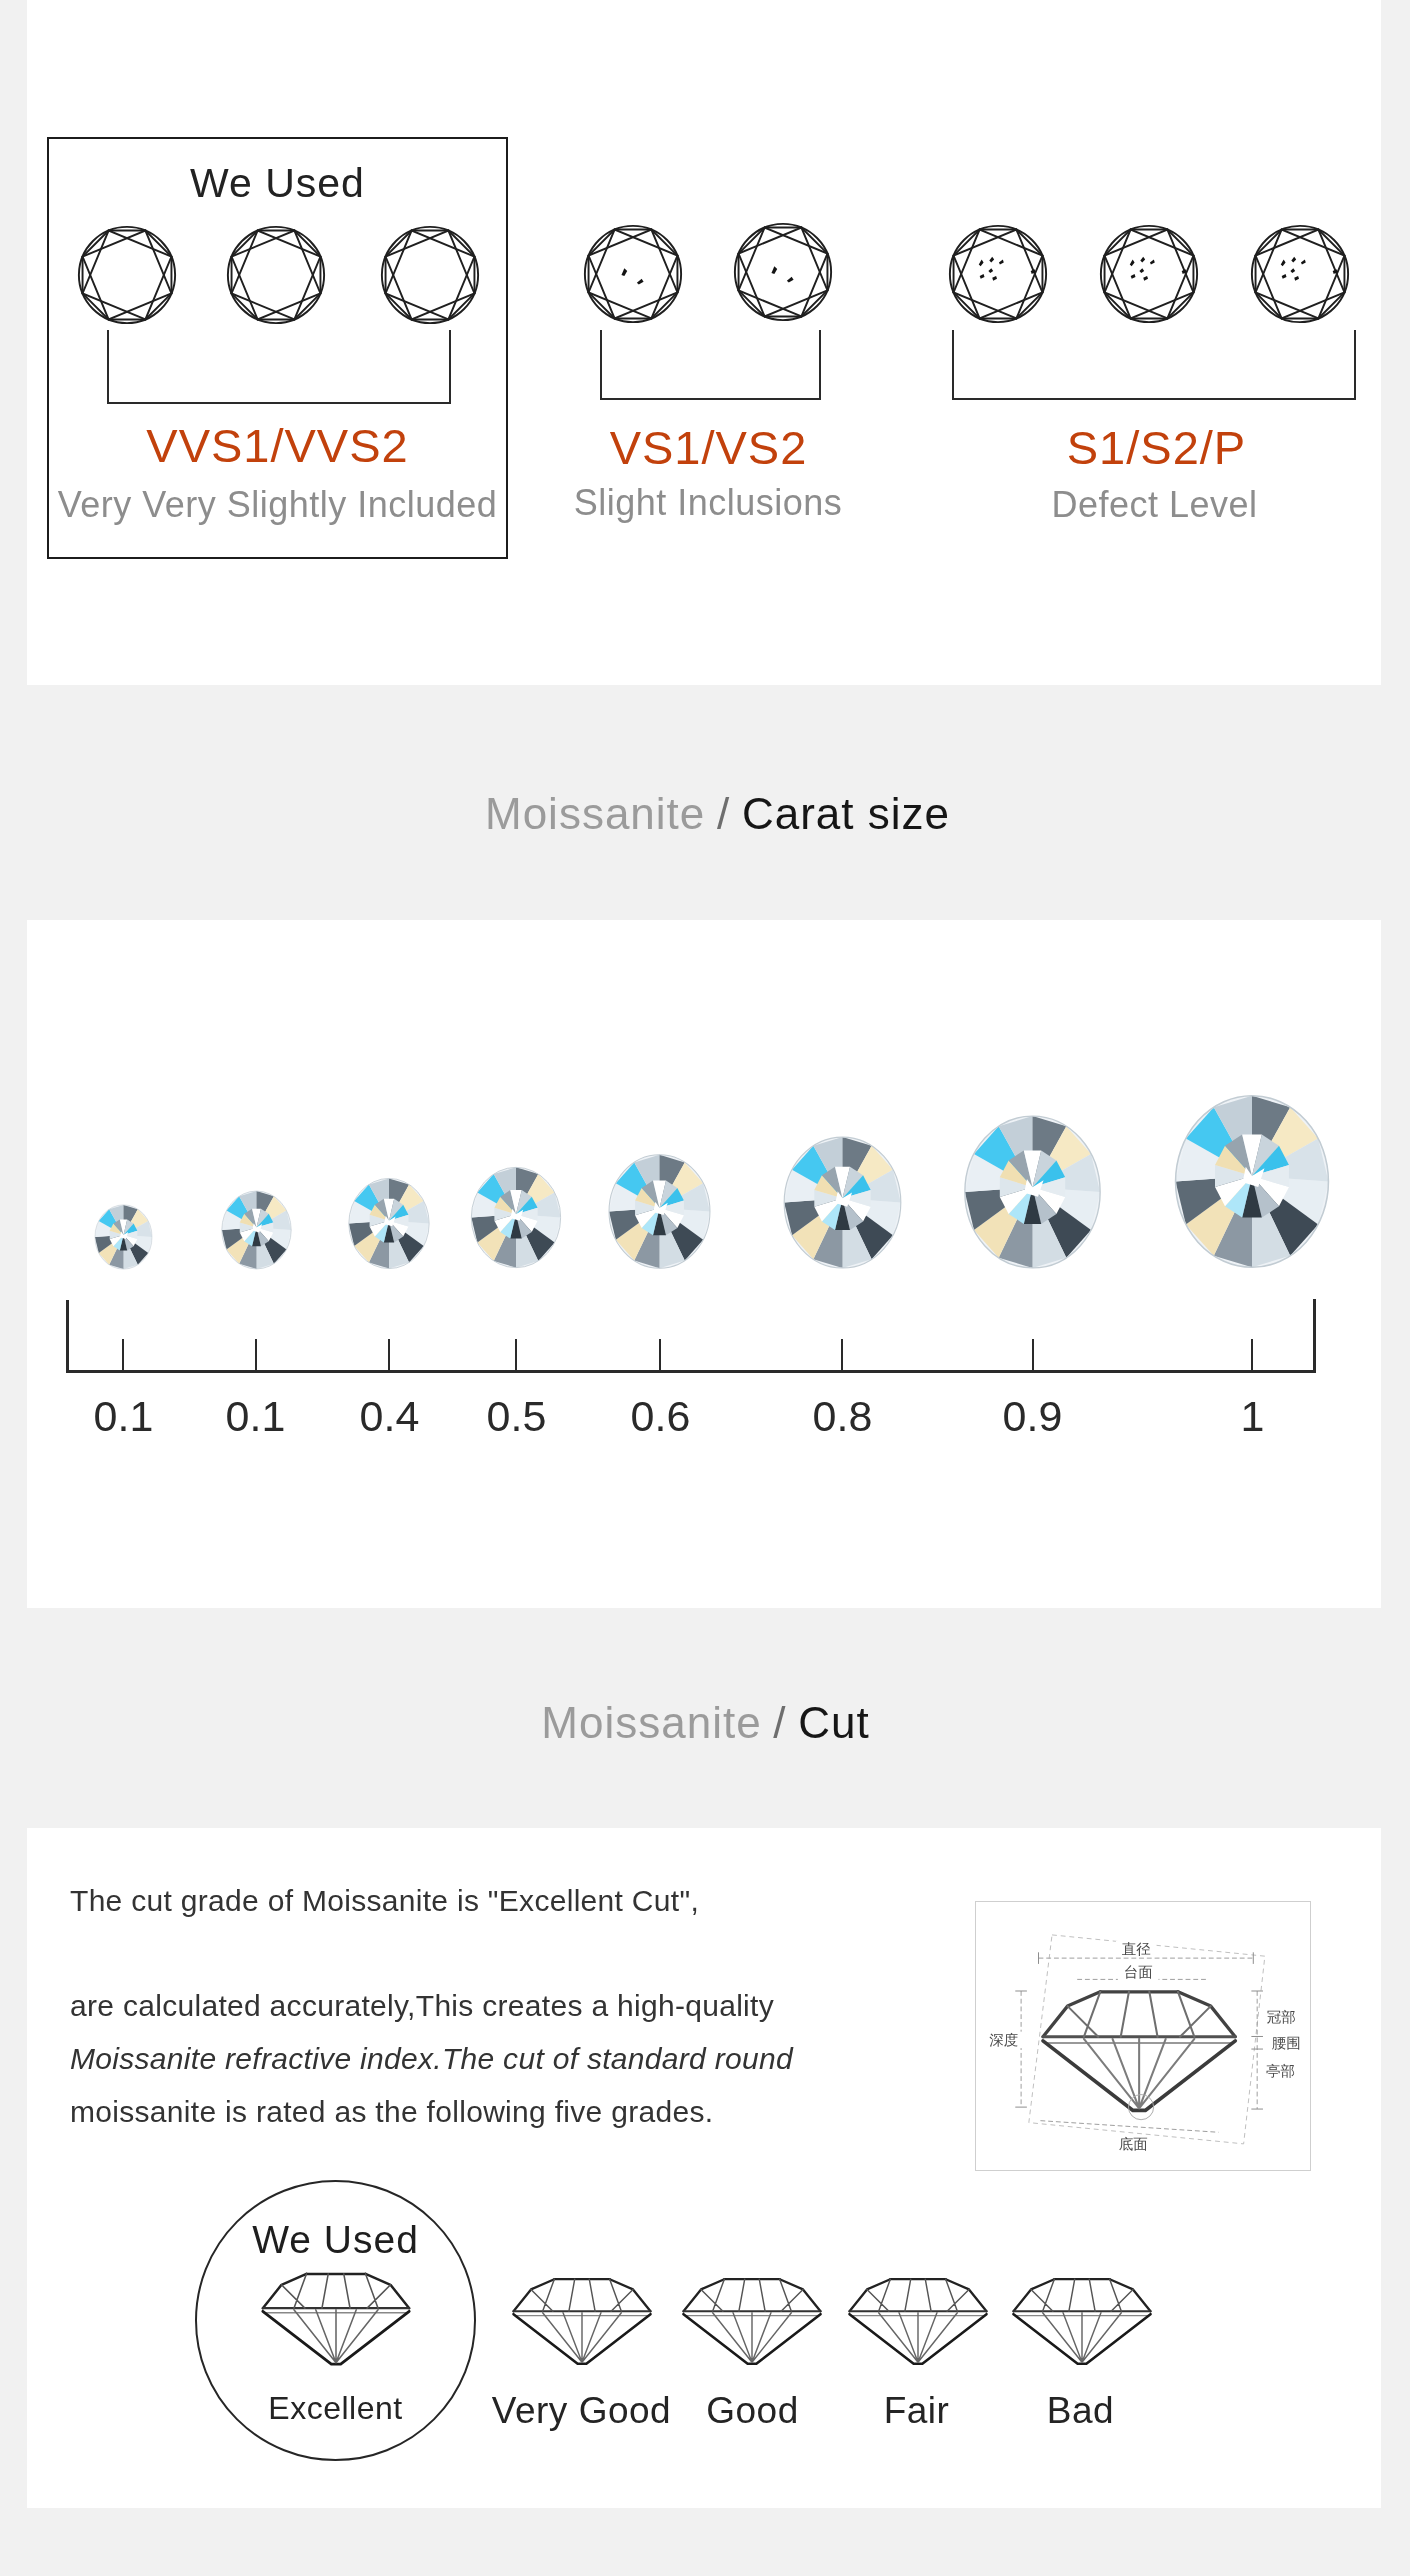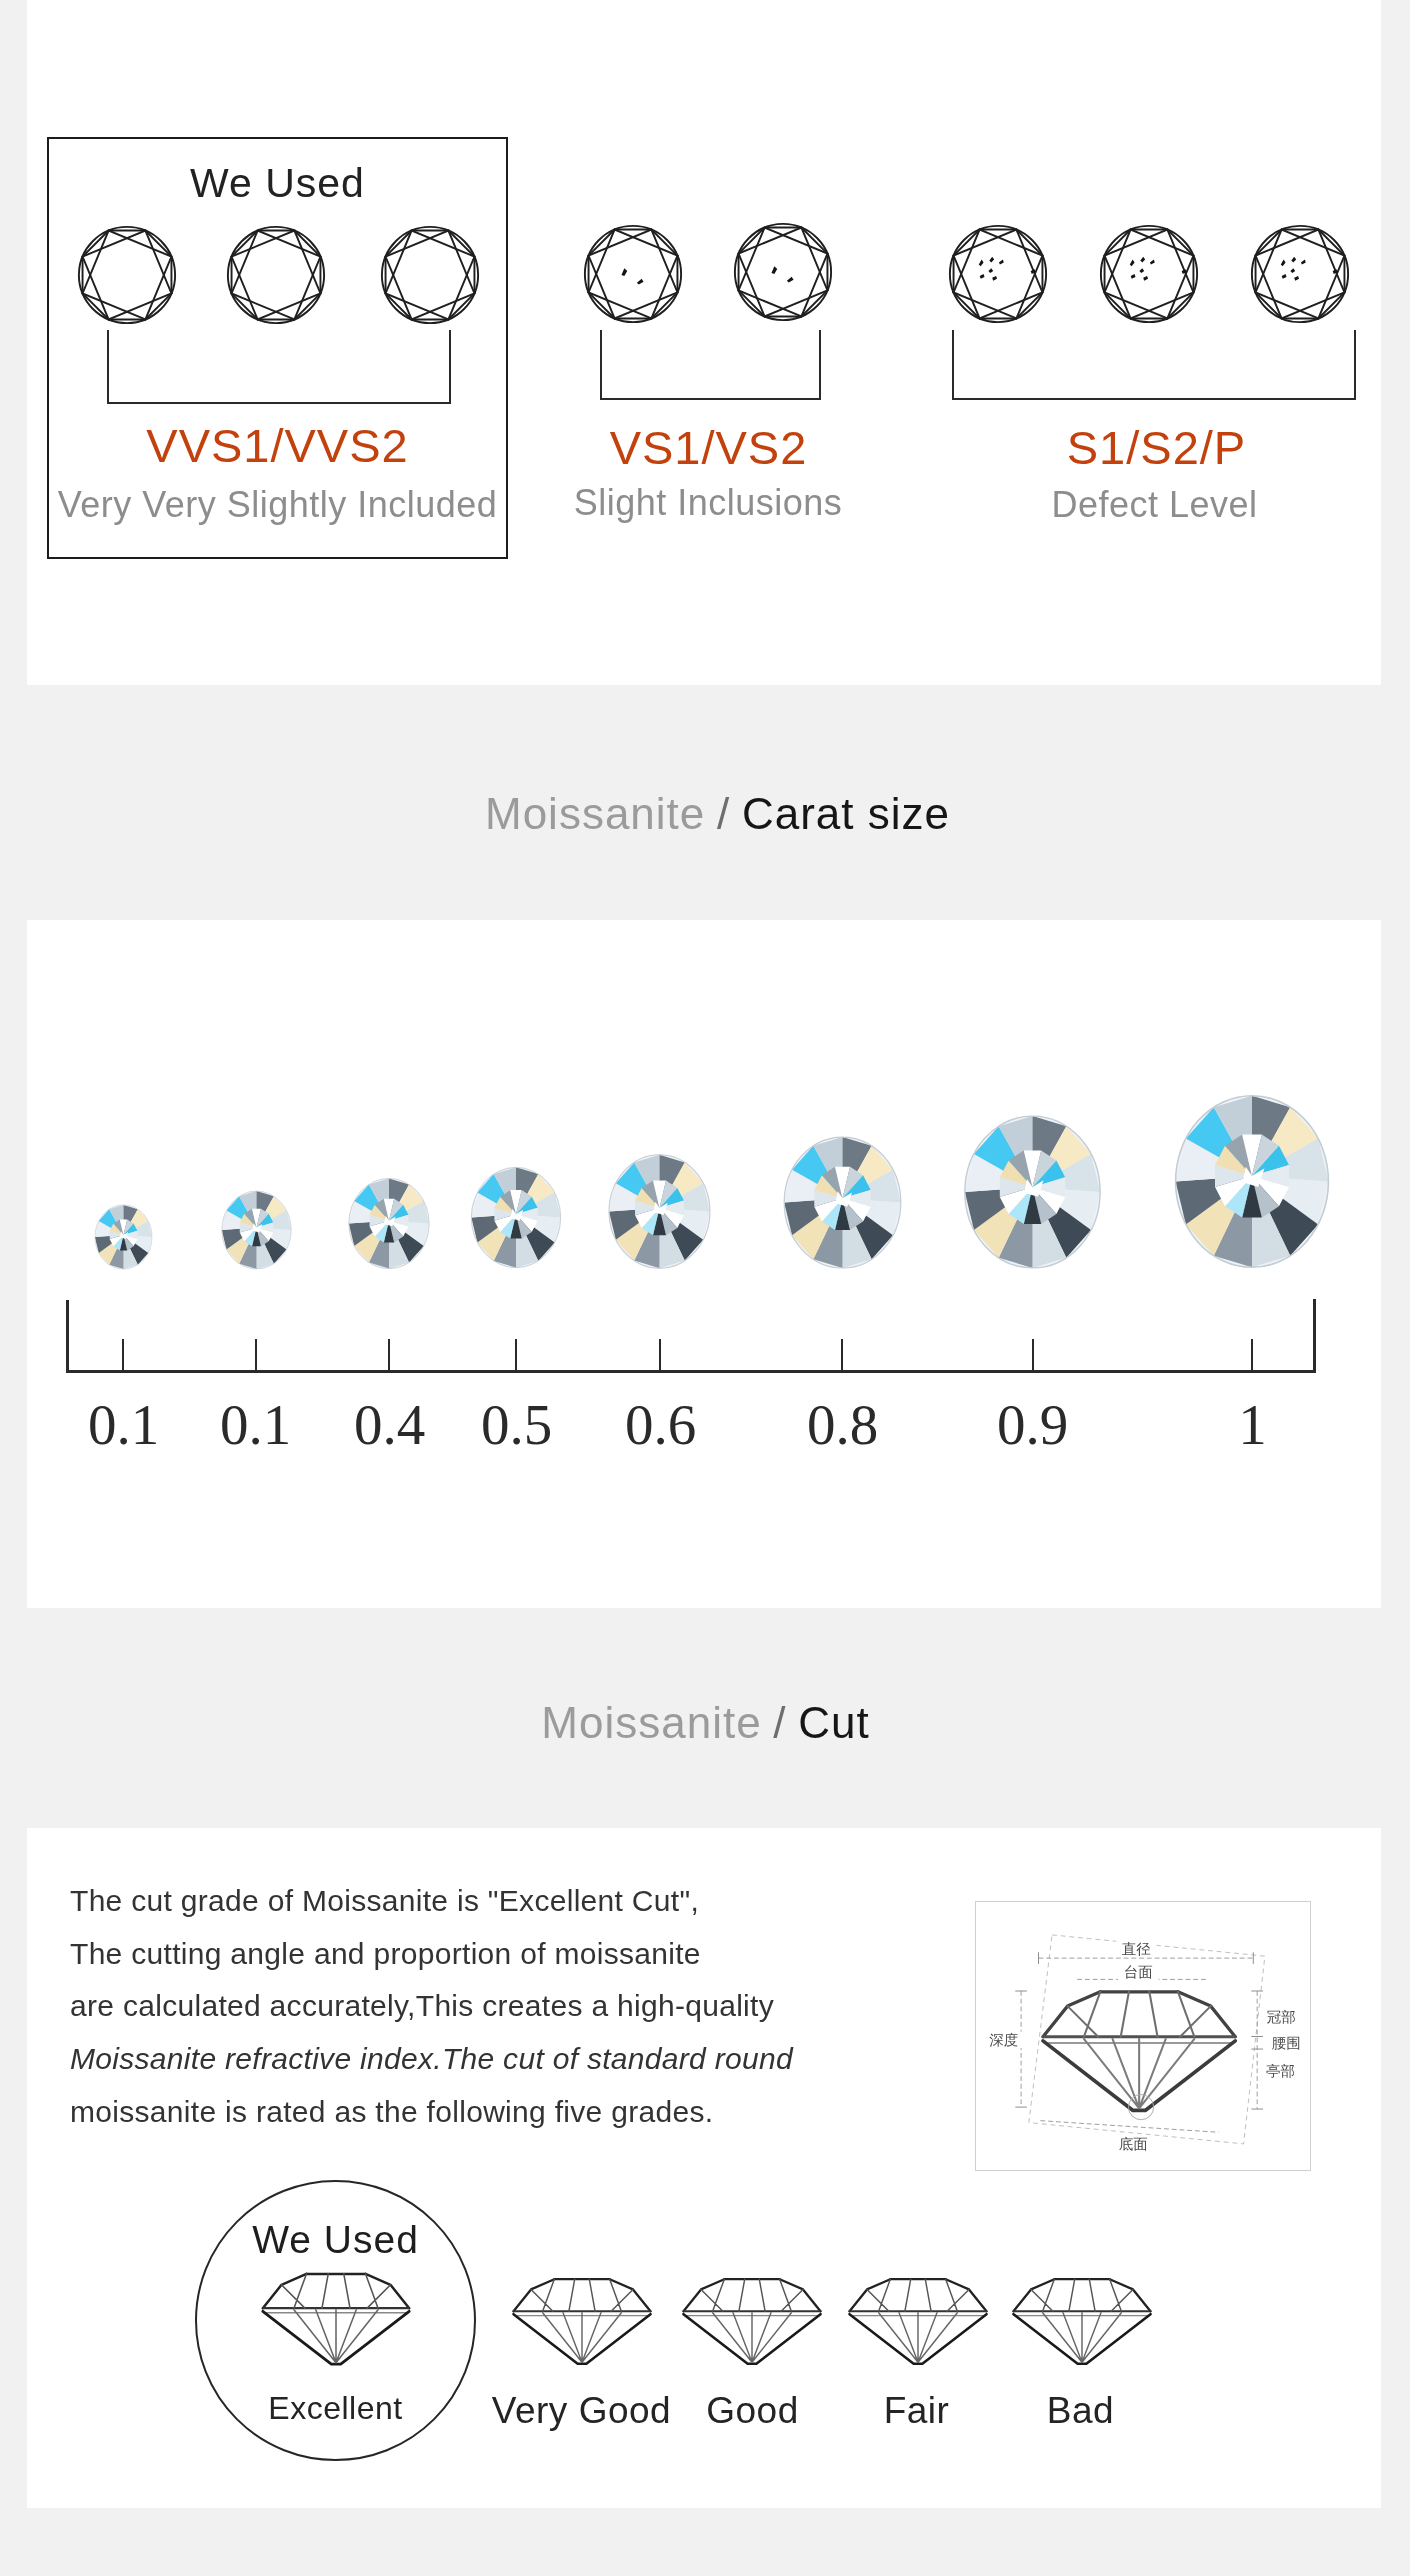--- a/index.html
+++ b/index.html
@@ -12,21 +12,21 @@
   .grade{font-size:47px;letter-spacing:1px;color:#c2410c;}
   .gradedesc{font-size:36px;letter-spacing:0.5px;color:#8d8d8d;}
   .bracket{border-left:2.9px solid #2a2a2a;border-right:2.9px solid #2a2a2a;border-bottom:2.9px solid #2a2a2a;}
   .claritybox{border:2.9px solid #1c1c1c;background:#fff;box-sizing:border-box;}
   .heading{width:1411px;text-align:center;font-size:44px;letter-spacing:1px;}
   .heading .hgray{color:#9b9b9b;}
   .heading .hsep{color:#6e6e6e;margin:0 11.7px;}
   .heading .hdark{color:#161616;}
   .tick{position:absolute;background:#2a2a2a;}
   .scale-label{position:absolute;width:137px;text-align:center;
-               font-family:Liberation Serif, serif;font-size:57px;color:#2a2a2a;}
+               font-family:Liberation Sans, sans-serif;font-size:43px;color:#2a2a2a;}
   .para-line{position:absolute;left:70px;width:879px;font-size:30px;letter-spacing:0.3px;color:#333;}
   .diagram-box{position:absolute;border:1px solid #cfcfcf;background:#fff;box-sizing:border-box;}
   .badge-circle{position:absolute;border:2.9px solid #262626;border-radius:50%;box-sizing:border-box;background:#fff;}
   .cut-label{position:absolute;width:215px;text-align:center;font-size:37px;letter-spacing:0.5px;color:#242424;}
   .badge-text{position:absolute;width:215px;text-align:center;font-size:39px;letter-spacing:1px;color:#1e1e1e;}
   svg{display:block;}
 </style>
 </head>
 <body>
 
@@ -204,21 +204,20 @@
   <span class="scale-label" style="left:964px;top:1392px;">0.9</span>
   <span class="scale-label" style="left:1184px;top:1392px;">1</span>
 
   <div class="abs heading" style="left:0;top:1698px;">
     <span class="hgray">Moissanite</span><span class="hsep">/</span><span class="hdark">Cut</span>
   </div>
 
   <div class="panel" style="left:27px;top:1828px;width:1354px;height:680px;"></div>
 
   <div class="para-line" style="top:1884px;">The cut grade of Moissanite is "Excellent Cut",</div>
-  <div class="para-line" style="top:1937px;">The cutting angle and proportion of moissanite</div>
   <div class="para-line" style="top:1989px;">are calculated accurately,This creates a high-quality</div>
   <div class="para-line" style="top:2042px;font-style:italic;">Moissanite refractive index.The cut of standard round</div>
   <div class="para-line" style="top:2095px;">moissanite is rated as the following five grades.</div>
 
   <div class="diagram-box" style="left:975px;top:1901px;width:336px;height:270px;">
     <svg viewBox="0 0 344 277" style="width:100%;height:100%;">
       <polygon points="78,34 298,56 276,250 54,228" fill="none" stroke="#bdbdbd" stroke-width="1" stroke-dasharray="5,4"></polygon>
       <use href="#gem-side" x="62" y="78" width="212" height="148" opacity="0.85"></use>
       <g stroke="#9a9a9a" stroke-width="1" stroke-dasharray="5,3" fill="none">
         <path d="M64,58 L286,58"></path>

